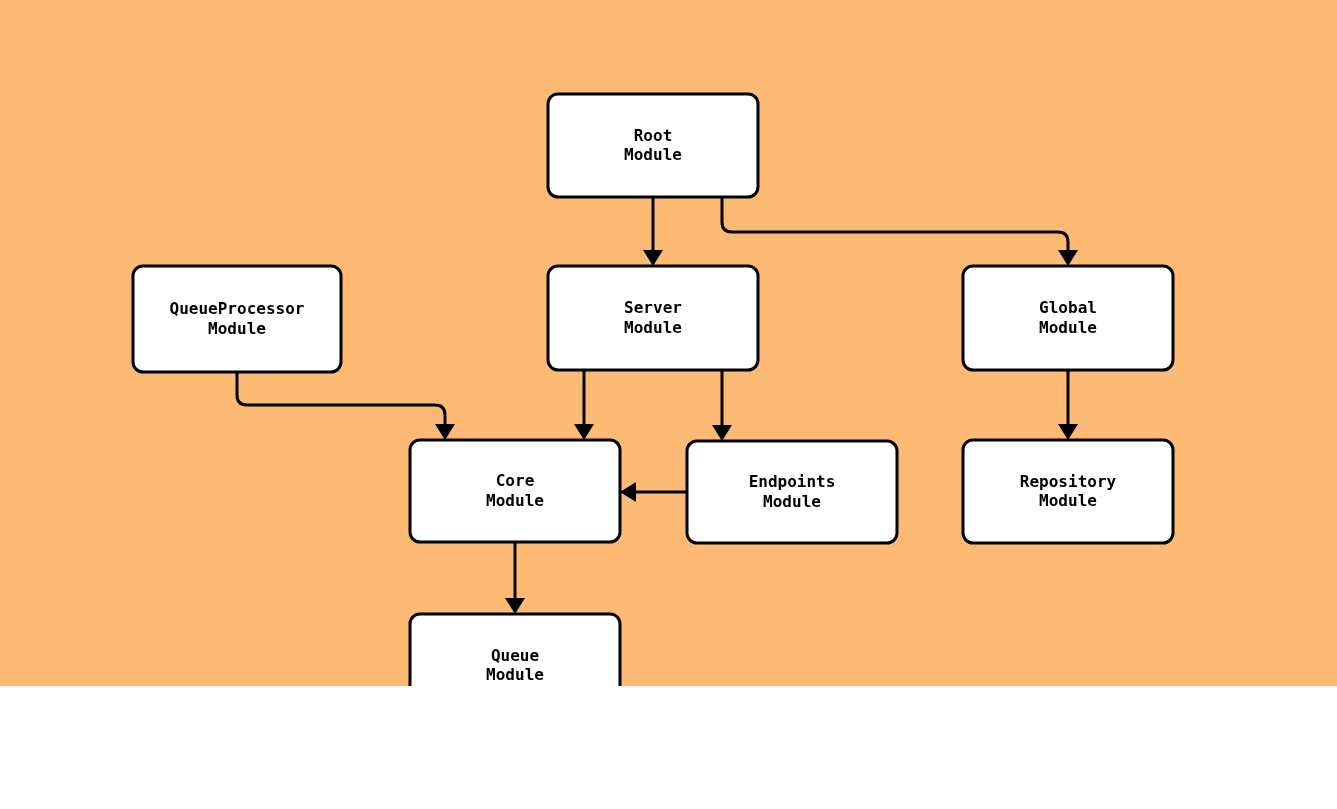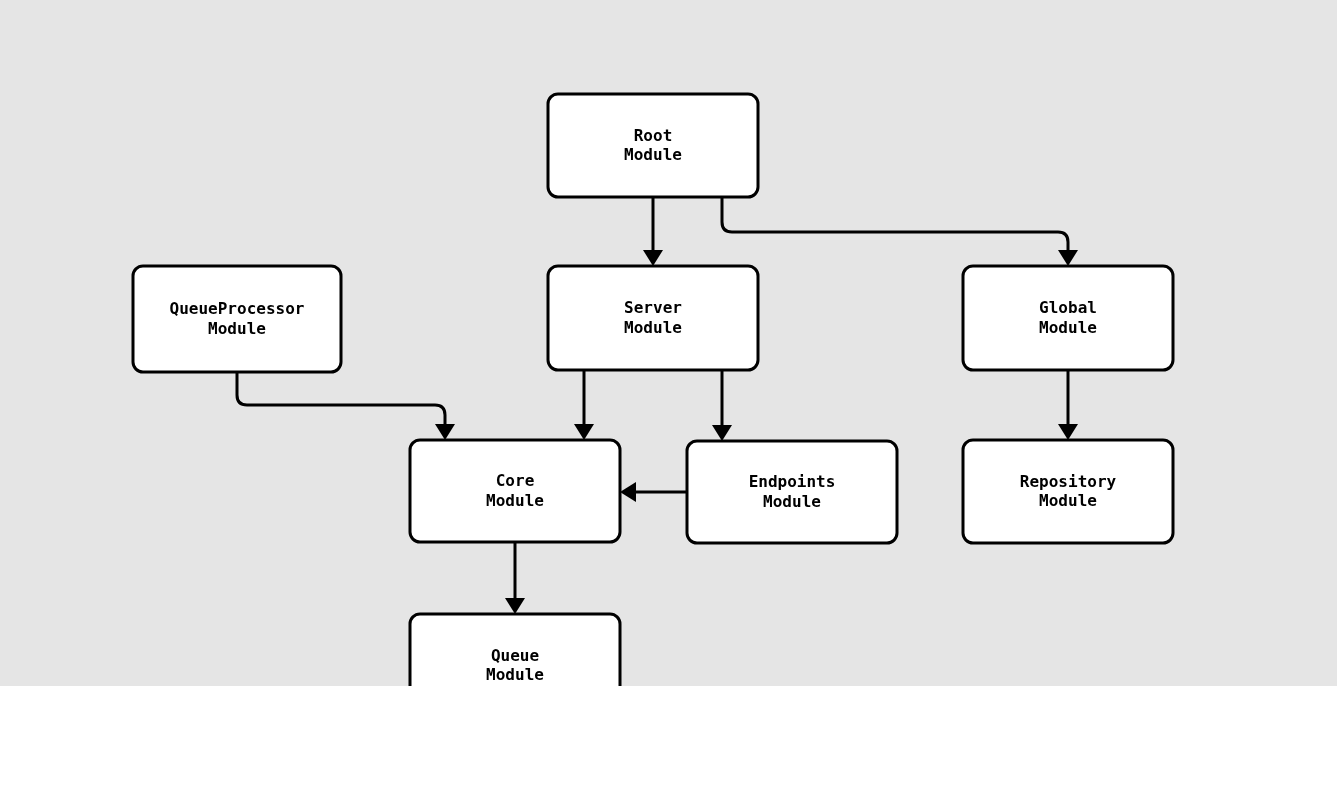--- a/index.html
+++ b/index.html
@@ -5,21 +5,21 @@
 <style>
   html, body {
     margin: 0;
     padding: 0;
     background: #ffffff;
   }
   #diagram-canvas {
     position: relative;
     width: 1337px;
     height: 686px;
-    background: #e5e5e5;
+    background: #fdba74;
     overflow: hidden;
     font-family: "DejaVu Sans Mono", "Liberation Mono", monospace;
   }
   #graph-svg {
     position: absolute;
     left: 0;
     top: 0;
     width: 1337px;
     height: 809px;
     display: block;

